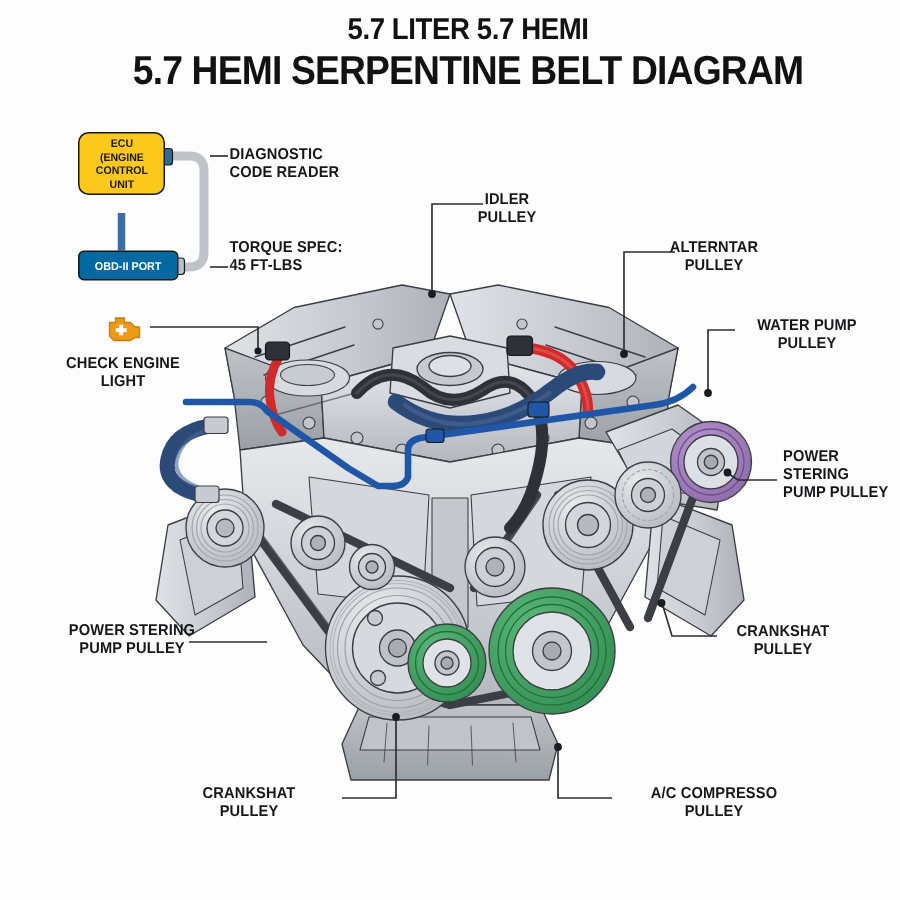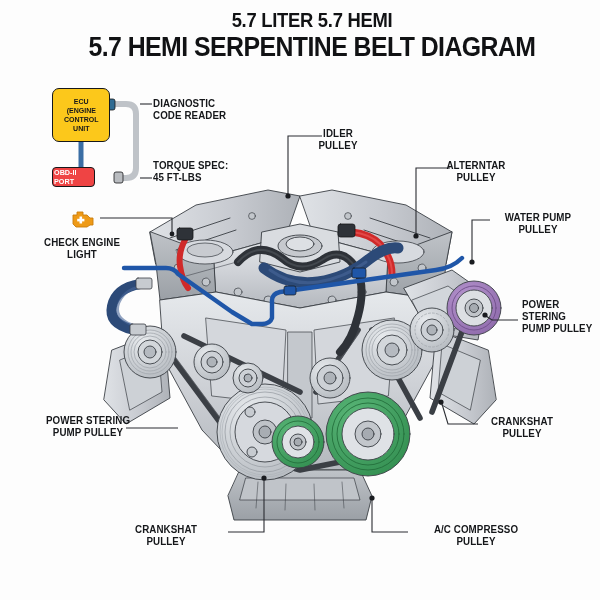--- a/index.html
+++ b/index.html
@@ -61,21 +61,21 @@
   }
   .label.center { text-align: center; }
   .label.left   { text-align: left; transform-origin: left center; }
 
   
   .ecu-box {
     position: absolute;
     left: 52px;
     top: 88px;
     width: 58px;
-    height: 54px;
+    height: 42px;
     background: #fcc81b;
     border: 1.6px solid #16181b;
     border-radius: 7px;
     display: flex;
     align-items: center;
     justify-content: center;
     box-sizing: border-box;
   }
   .ecu-box span {
     font-size: 7.4px;
@@ -83,23 +83,23 @@
     text-align: center;
     color: #15171a;
     line-height: 1.25;
     white-space: pre-line;
     transform: scaleX(0.95);
   }
   .obd-box {
     position: absolute;
     left: 52px;
     top: 167px;
-    width: 43px;
+    width: 67px;
     height: 20px;
-    background: #ef4444;
+    background: #0369a1;
     border: 1.5px solid #16181b;
     border-radius: 4px;
     display: flex;
     align-items: center;
     justify-content: center;
     box-sizing: border-box;
   }
   .obd-box span {
     font-size: 7.6px;
     font-weight: bold;

